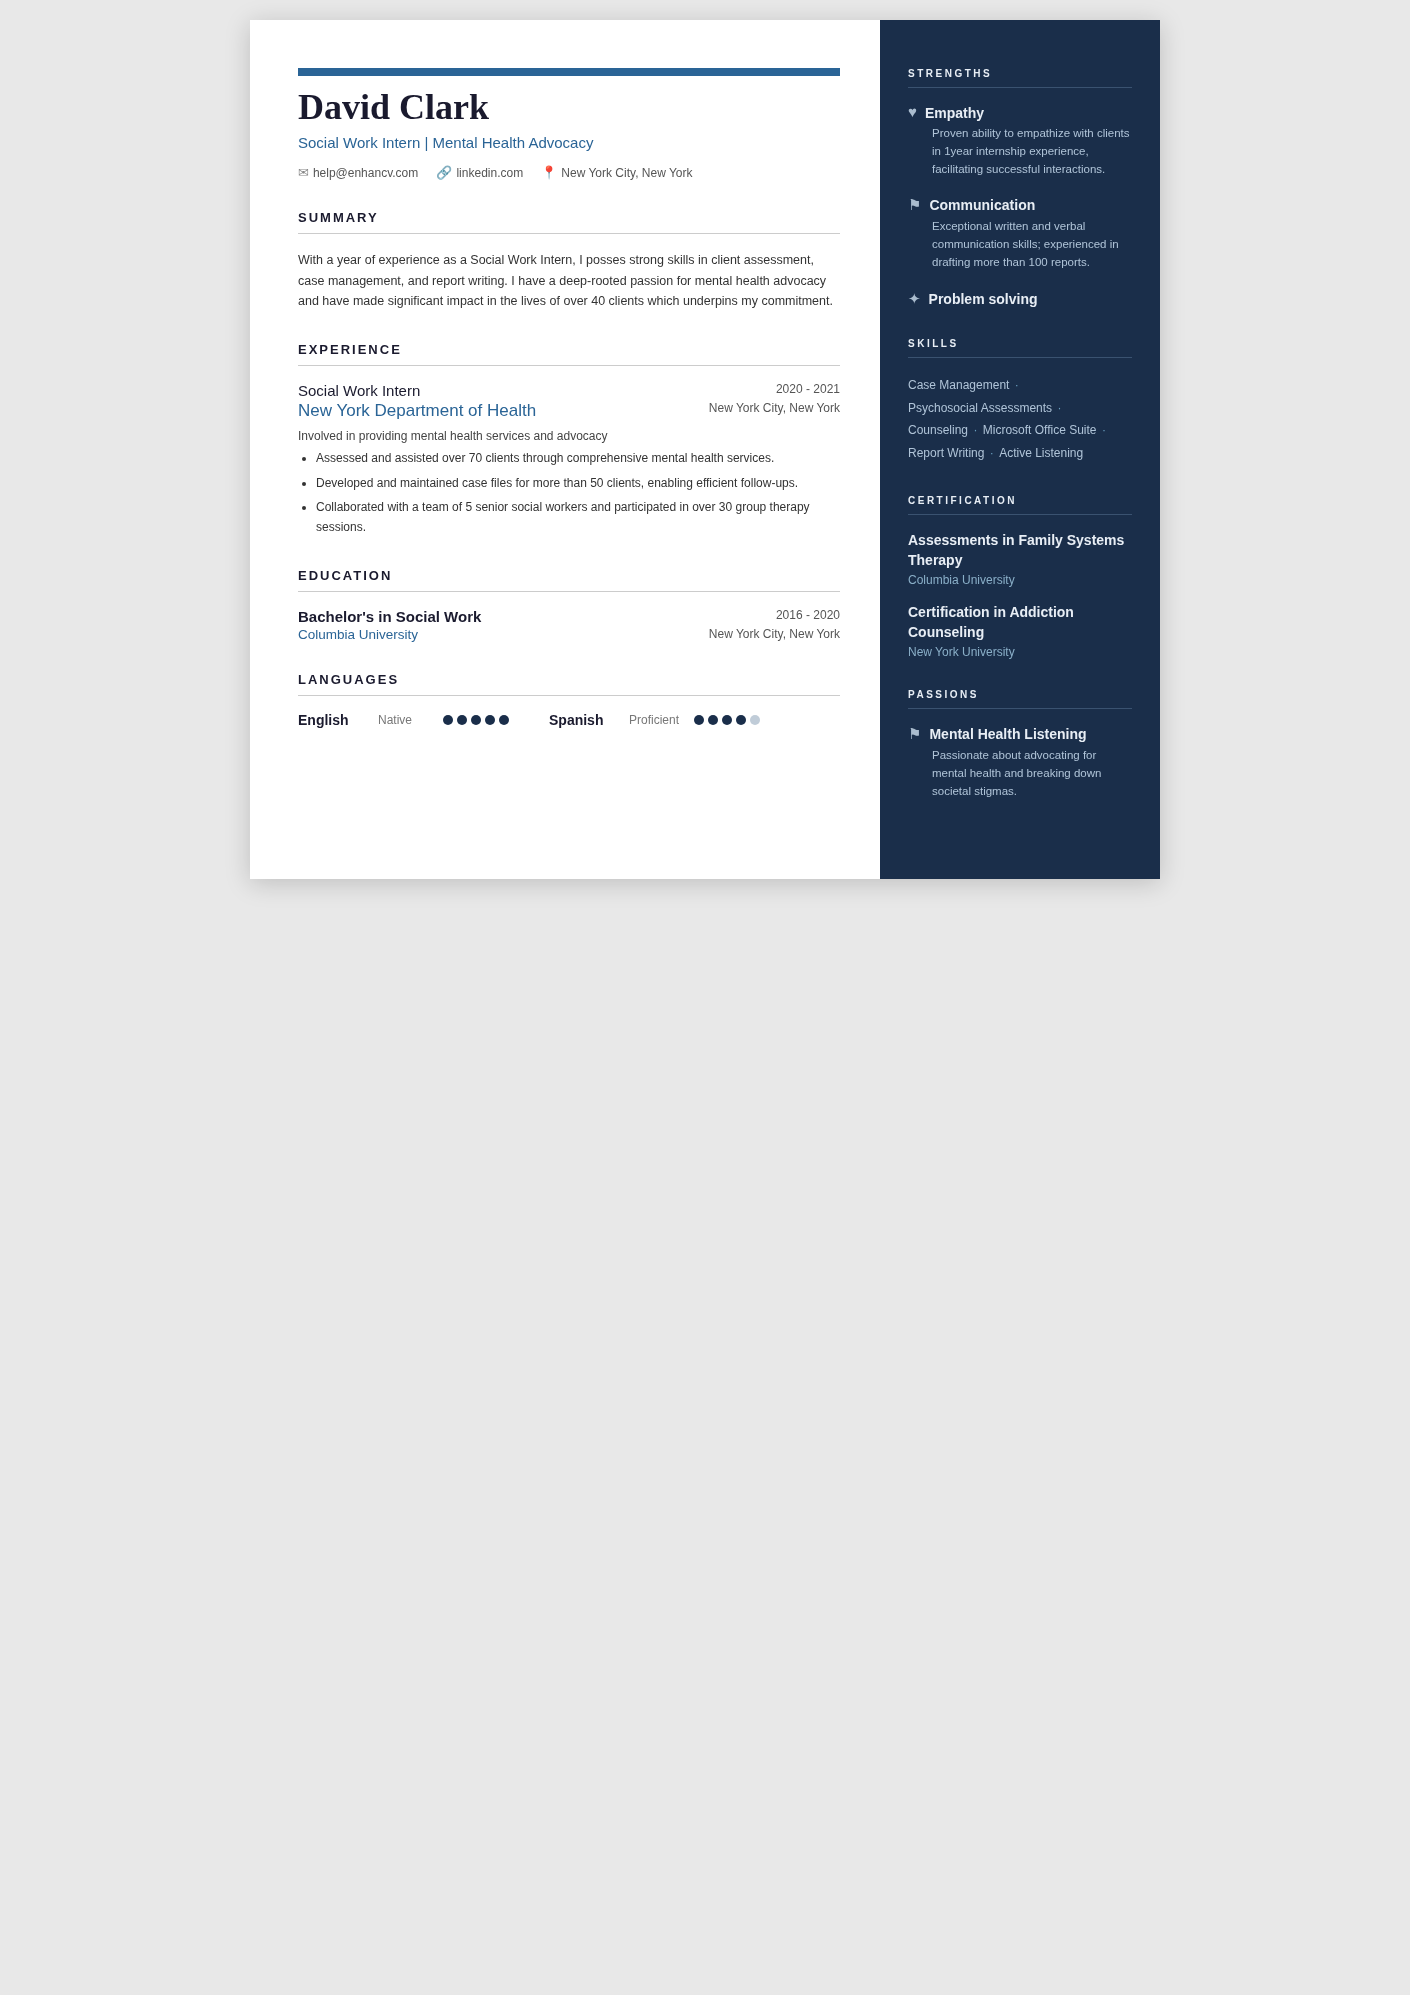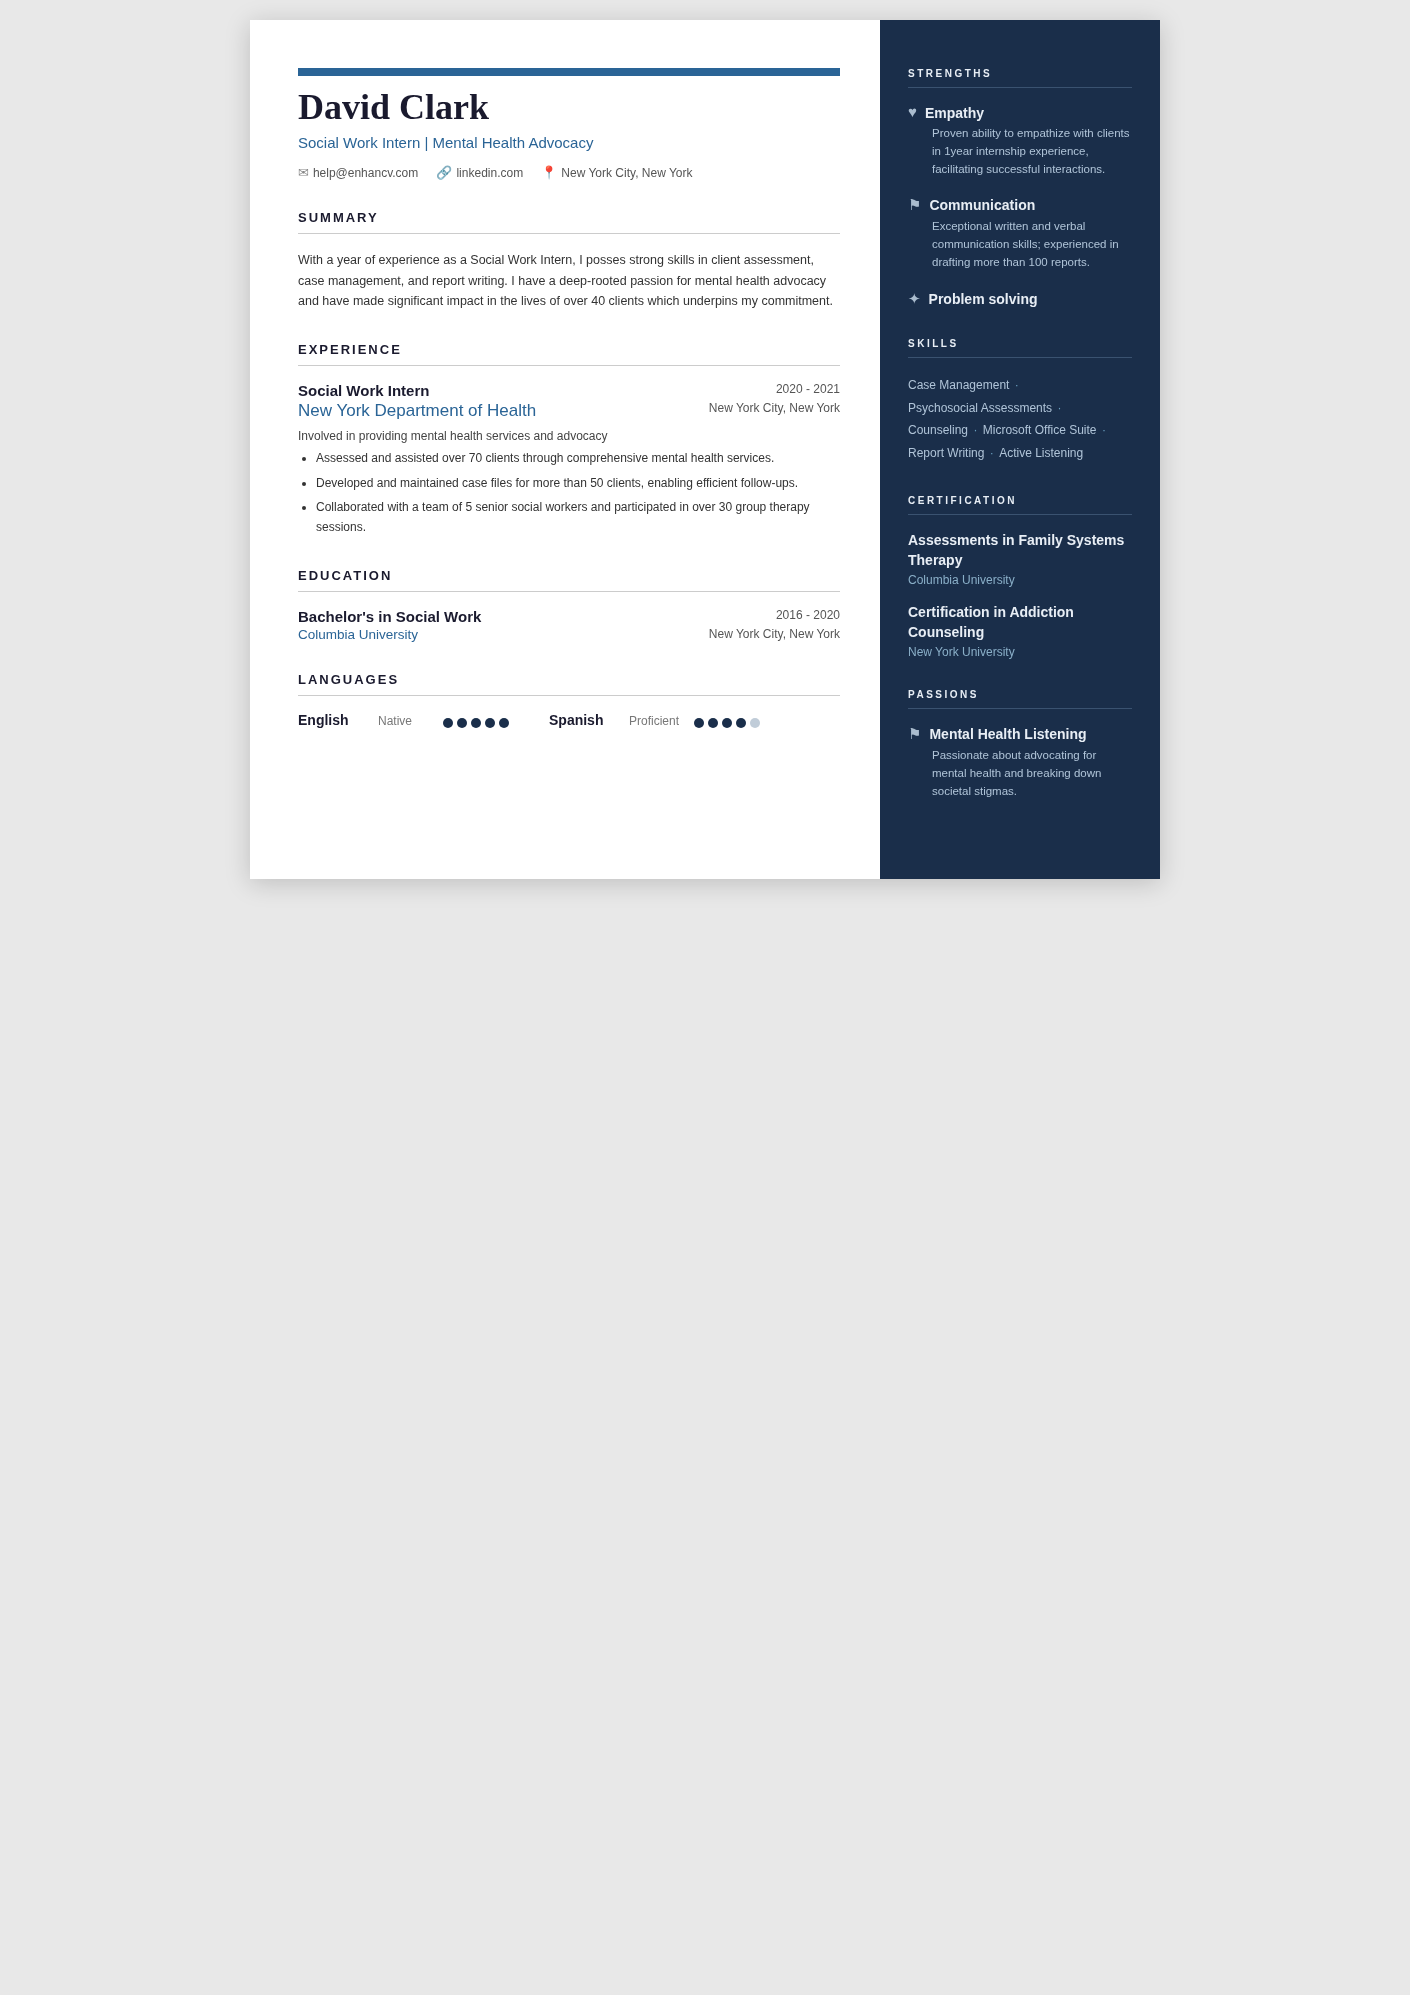--- a/index.html
+++ b/index.html
@@ -84,21 +84,21 @@
     }
     
     .exp-header {
       display: flex;
       justify-content: space-between;
       align-items: flex-start;
       margin-bottom: 2px;
     }
     .exp-job-title {
       font-size: 15px;
-      font-weight: 700;
+      font-weight: 400;
       color: #1a1a2e;
       font-family: Arial, sans-serif;
     }
     .exp-dates {
       font-size: 12px;
       color: #555;
       font-family: Arial, sans-serif;
       white-space: nowrap;
       margin-left: 10px;
     }
@@ -166,21 +166,21 @@
     }
     .edu-location {
       font-size: 12px;
       color: #555;
       font-family: Arial, sans-serif;
       text-align: right;
     }
     
     .languages-row {
       display: flex;
-      align-items: flex-end;
+      align-items: center;
       gap: 0;
       font-family: Arial, sans-serif;
     }
     .lang-name {
       font-size: 14px;
       font-weight: 600;
       color: #1a1a2e;
       min-width: 80px;
     }
     .lang-level {

